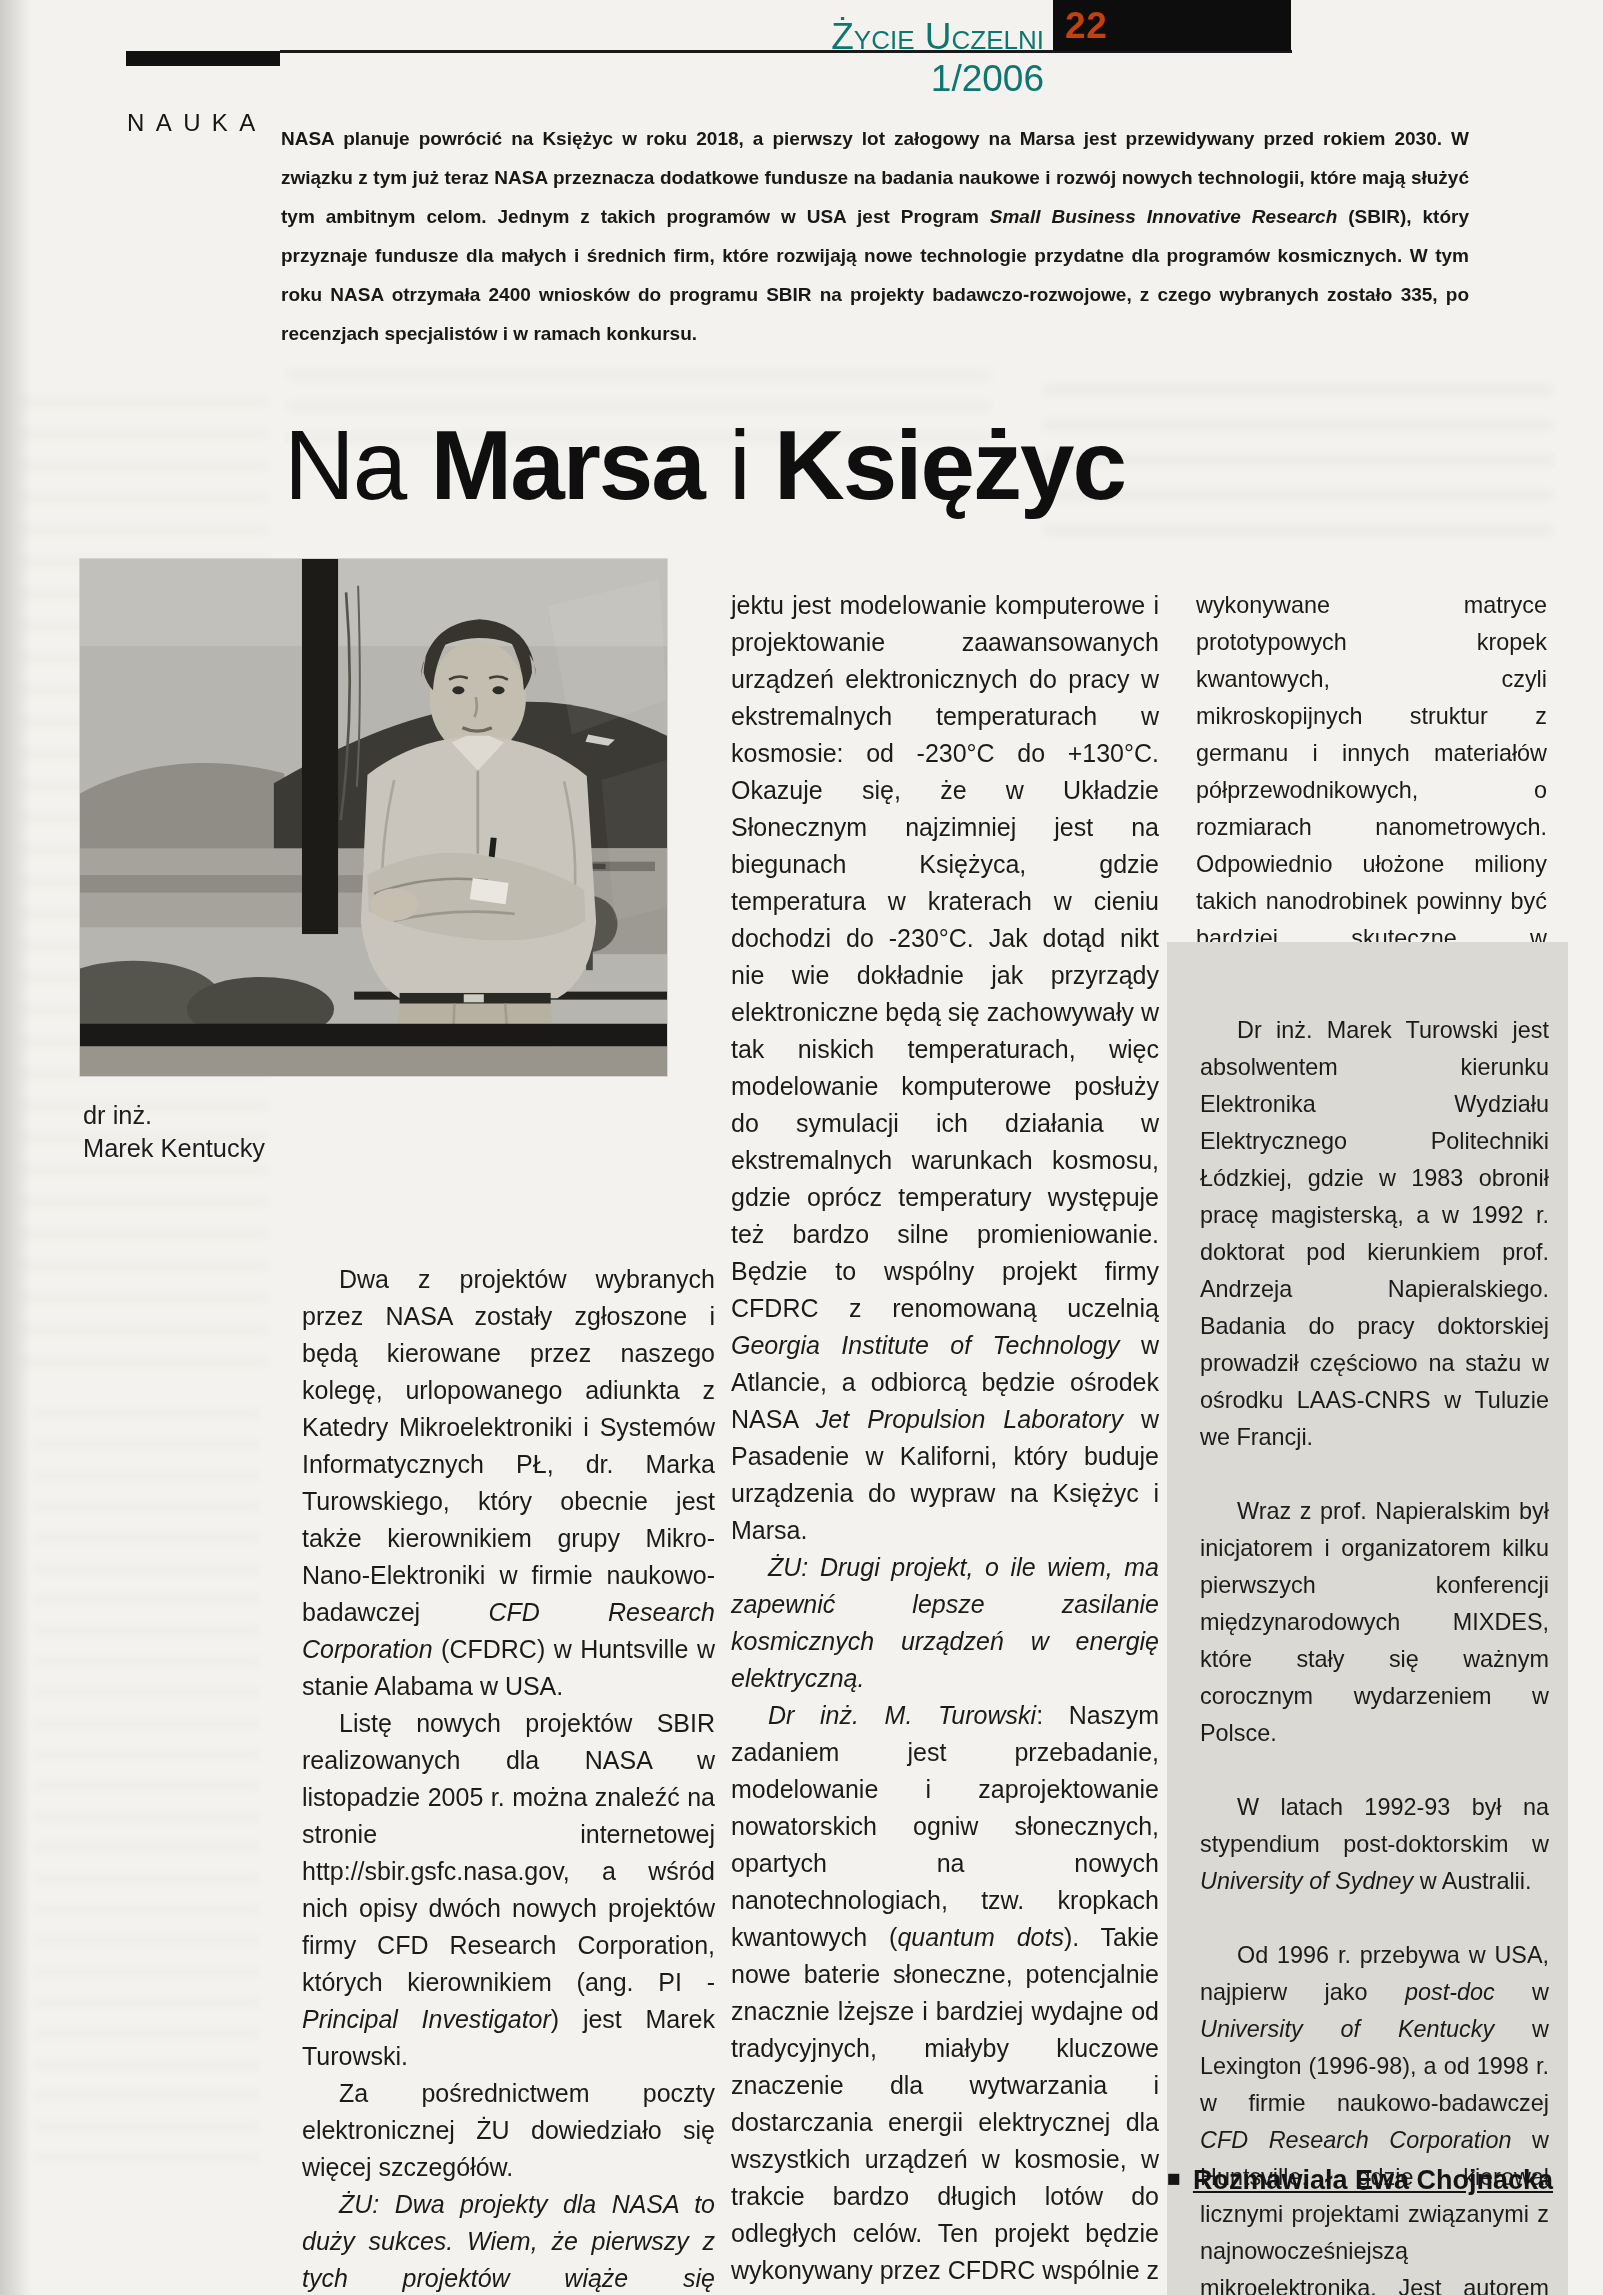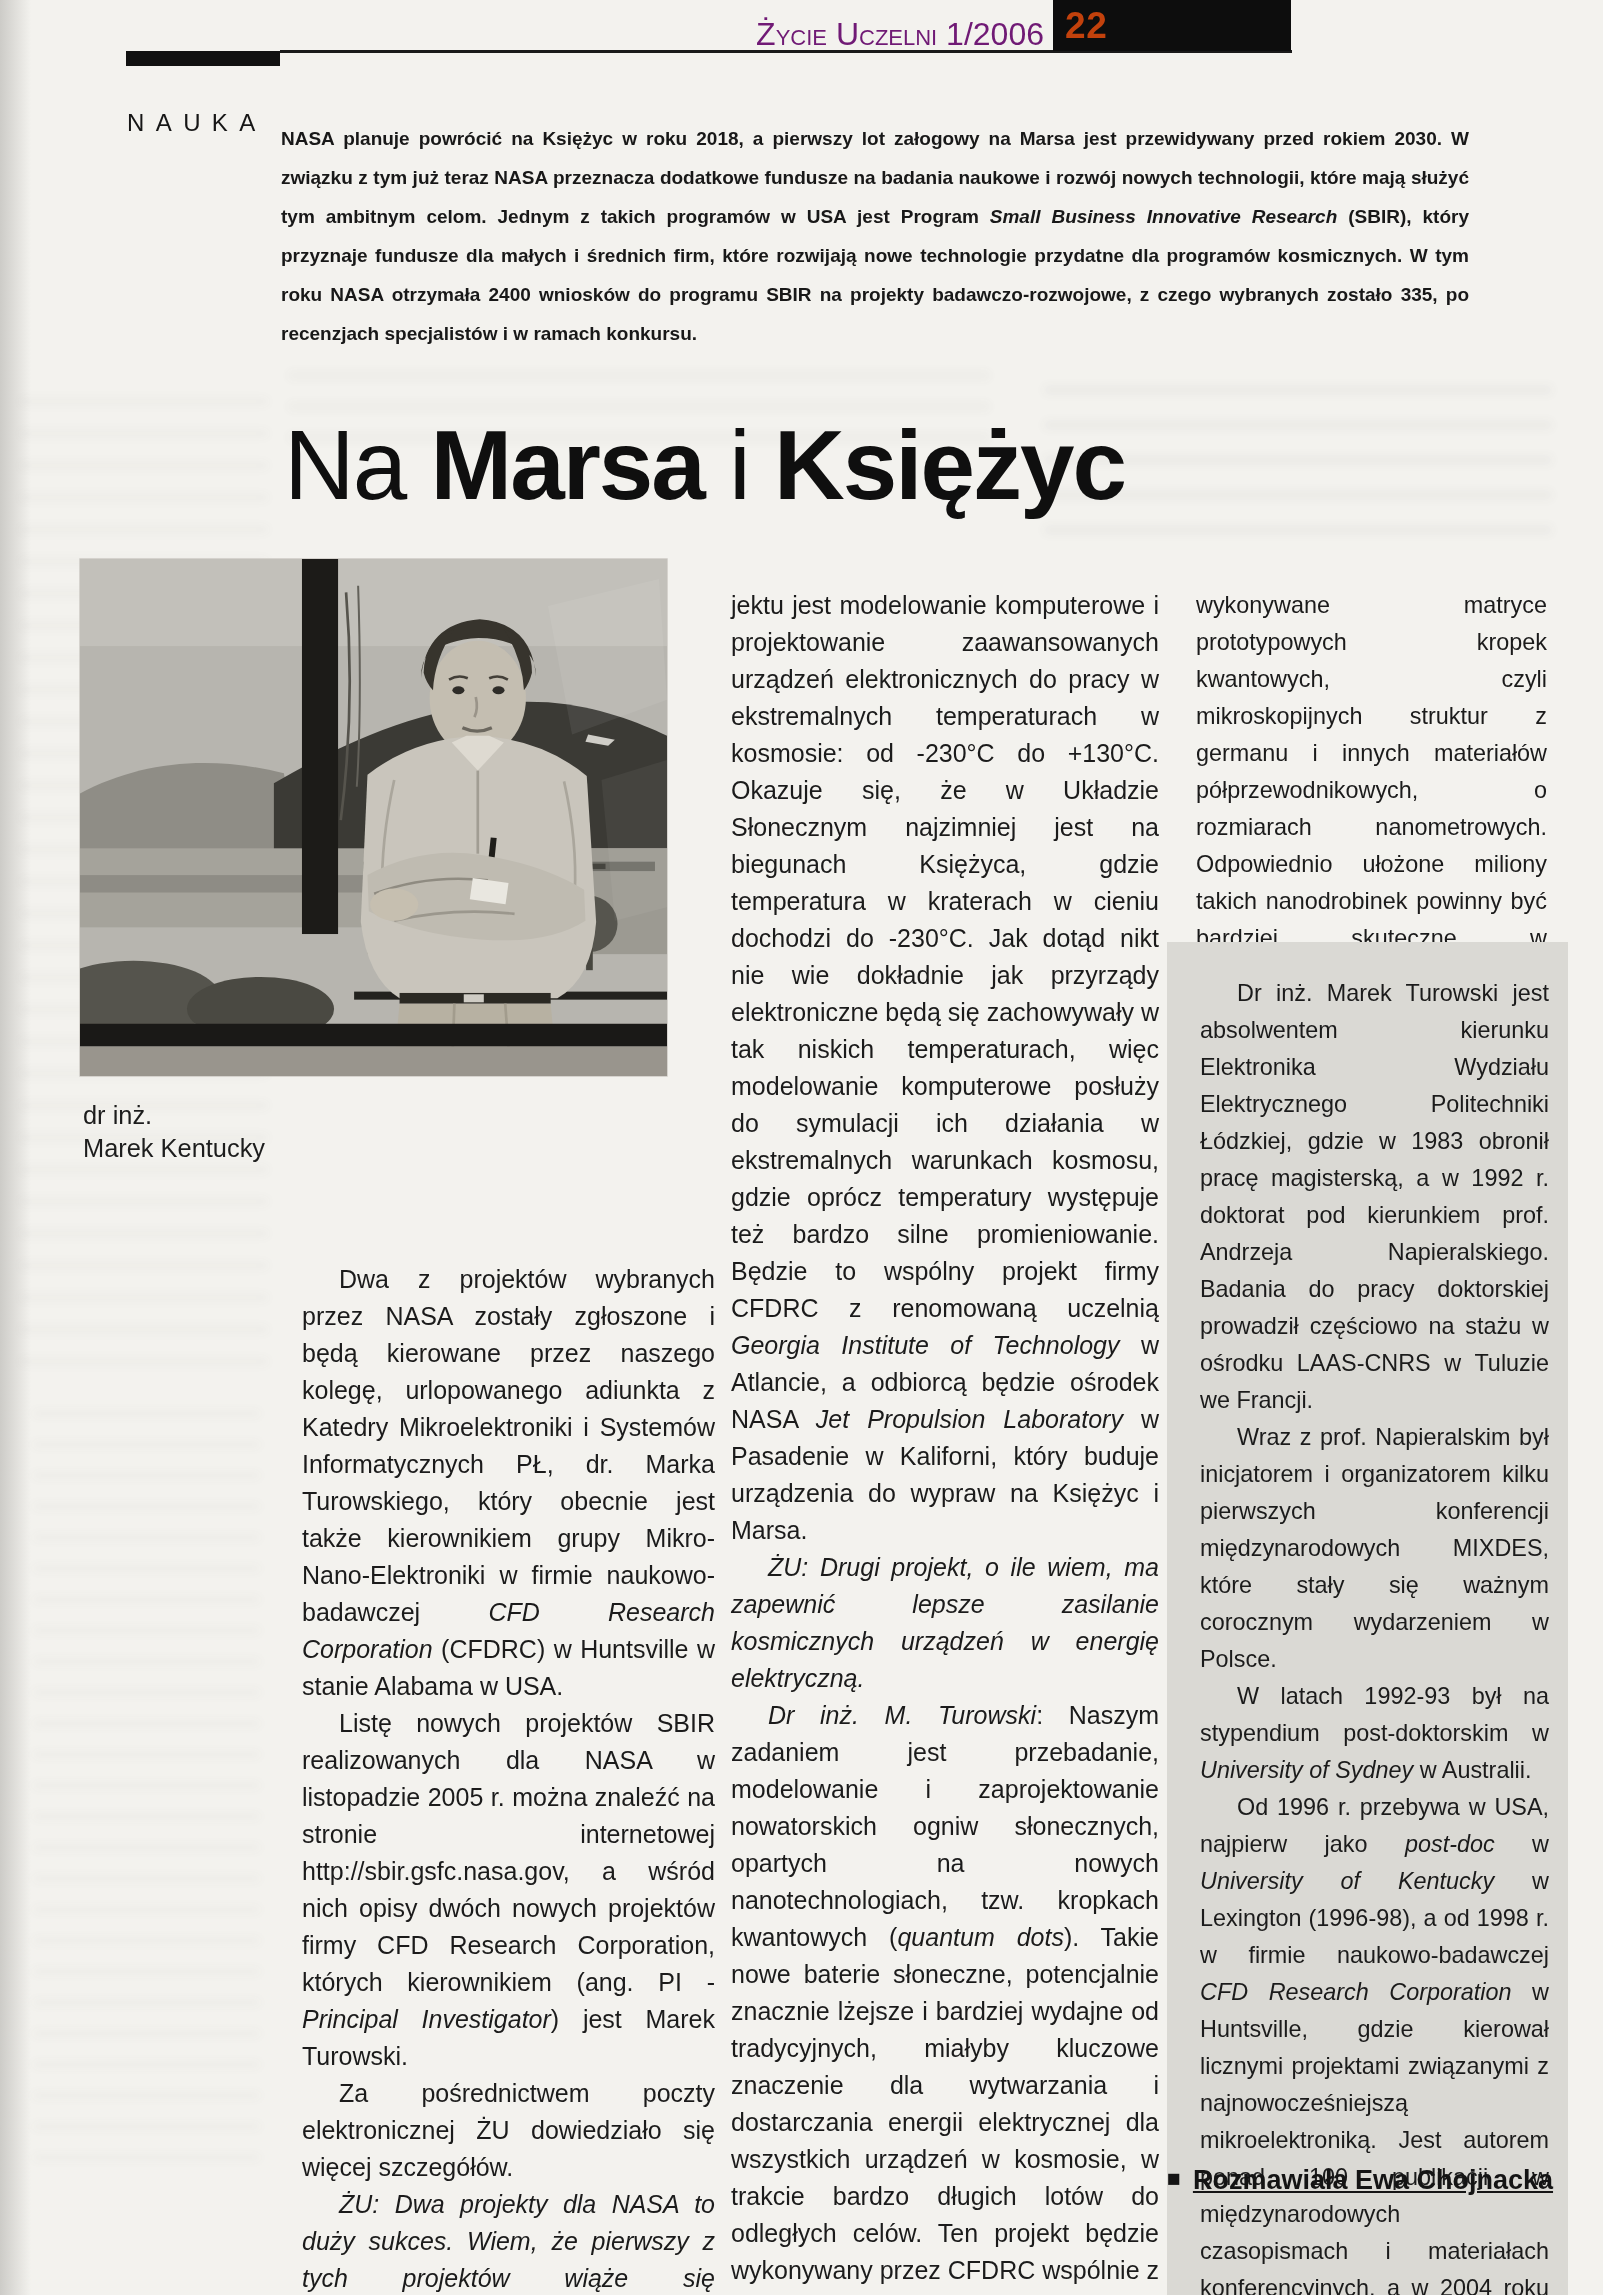--- a/index.html
+++ b/index.html
@@ -10,21 +10,21 @@
     background:#f3f2ee;
     color:#1b1b1b;
     font-family:"Liberation Sans", sans-serif;
     overflow:hidden;
   }
   
   .hdr-rule{position:absolute;left:280px;top:50px;width:1012px;height:2.7px;background:#1a1a1a;}
   .hdr-bar{position:absolute;left:126px;top:51px;width:154px;height:14.7px;background:#111;}
   .section-label{position:absolute;left:127px;top:70px;font-size:24px;letter-spacing:11.4px;font-weight:400;color:#161616;margin-top:39px;}
   .journal-title{position:absolute;left:709px;top:16px;width:335px;text-align:right;
-    font-variant:small-caps;font-size:32px;color:#701a75;}
+    font-variant:small-caps;font-size:37px;color:#0f766e;}
   .pagenum-box{position:absolute;left:1053px;top:0;width:238px;height:51px;background:#0d0d0d;}
   .pagenum{position:absolute;left:1065px;top:5.4px;color:#c2410c;font-size:37px;font-weight:700;letter-spacing:0.7px;}
   
   .intro{position:absolute;left:281px;top:119px;width:1188px;
     font-size:19px;line-height:39px;font-weight:700;text-align:justify;color:#181818;}
   
   .headline{position:absolute;left:284px;top:409px;font-size:98px;letter-spacing:-2px;color:#0f0f0f;white-space:nowrap;}
   .headline .lt{font-weight:400;}
   .headline .bd{font-weight:700;}
   
@@ -37,21 +37,21 @@
   #col3intro{left:1196px;top:587px;width:351px;}
   .para{margin:0;font-size:25px;line-height:37px;color:#1b1b1b;}
   #col3intro .para{font-size:23.4px;line-height:37px;}
   .ind{text-indent:37px;}
   .it{font-style:italic;}
   .bd{font-weight:700;}
   .bib{font-weight:400;font-style:italic;}
   
   .bio-box{position:absolute;left:1167px;top:942px;width:401px;box-sizing:border-box;
     padding:33px 19px 39px 33px;background:#dad9d4;text-align:justify;}
-  .bio-box .para{font-size:23.4px;line-height:37px;}
+  .bio-box .para{font-size:23.4px;line-height:37px;margin-top:37px;}
   
   .byline{position:absolute;left:1167px;top:2165px;width:369px;text-align:right;
     font-size:27px;font-weight:700;color:#141414;white-space:nowrap;text-decoration:underline;}
   .byline .sq{display:inline-block;transform:translateY(-2.7px);font-size:23px;margin-right:12px;}
   
   .ghost{position:absolute;pointer-events:none;filter:blur(4.7px);}
   .g1{left:1044px;top:367px;width:508px;height:167px;opacity:.55;
       background:repeating-linear-gradient(0deg,rgba(70,70,66,.10) 0 8px,rgba(0,0,0,0) 8px 35px);}
   .g2{left:20px;top:375px;width:248px;height:990px;opacity:.5;
       background:repeating-linear-gradient(0deg,rgba(80,80,75,.08) 0 7.4px,rgba(0,0,0,0) 7.4px 32px);}

